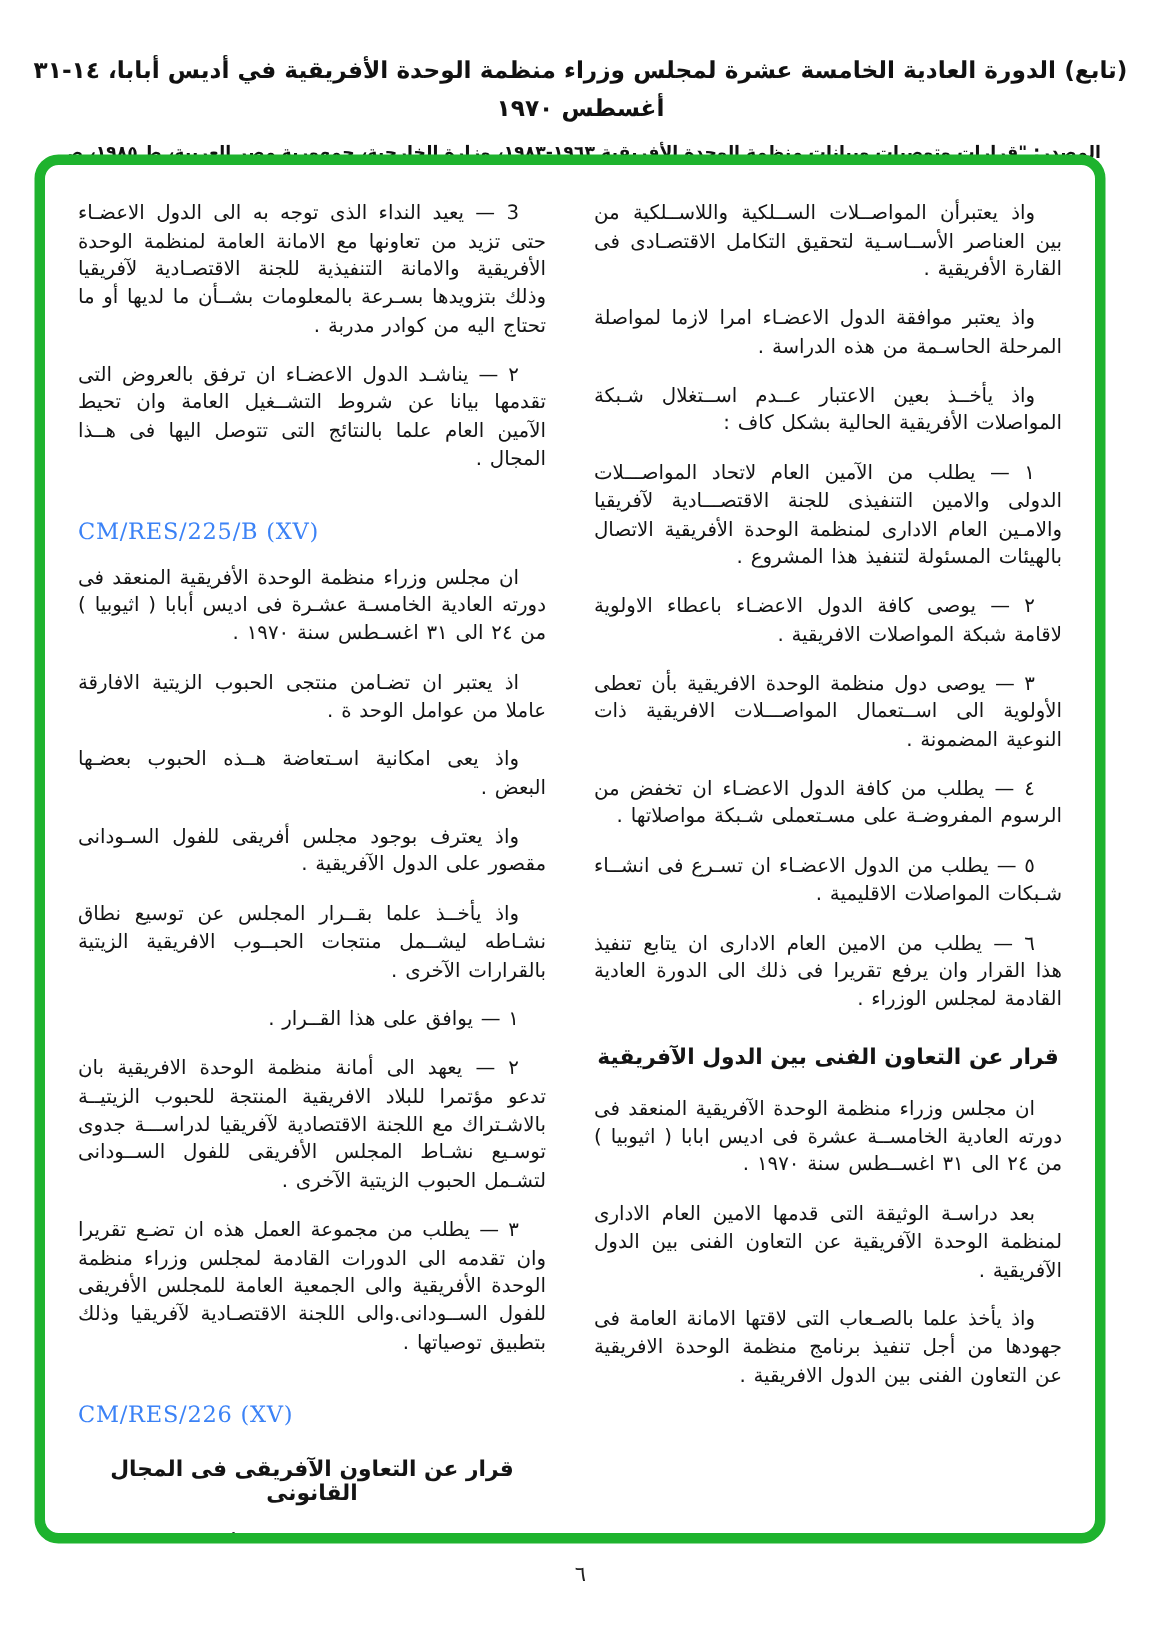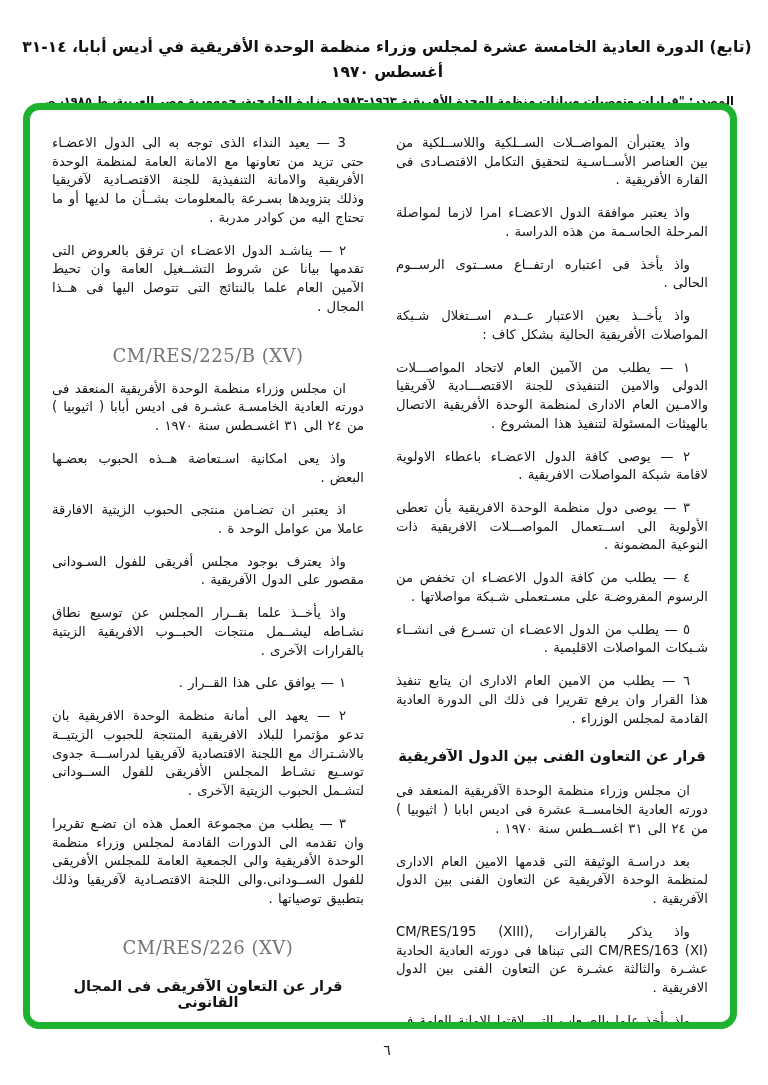--- a/index.html
+++ b/index.html
@@ -47,26 +47,26 @@
     text-align: justify;
     text-justify: inter-word;
     text-indent: 18px;
     font-size: 13.2px;
     line-height: 1.42;
     margin: 8px 0;
     word-spacing: 1px;
   }
   .rescode {
     direction: ltr;
-    text-align: center;
+    text-align: left;
     font-family: "DejaVu Serif", serif;
-    font-size: 18px;
+    font-size: 15px;
     letter-spacing: 0.5px;
     margin: 22px 0 6px 0;
-    color: #737373;
+    color: #3b82f6;
   }
   .rhead {
     direction: rtl;
     text-align: center;
     font-size: 14.5px;
     font-weight: bold;
     margin: 14px 0 12px 0;
   }
   .page-footer {
     position: absolute;
@@ -82,41 +82,39 @@
 
 <div class="page-header">
   <div class="header-title">(تابع) الدورة العادية الخامسة عشرة لمجلس وزراء منظمة الوحدة الأفريقية في أديس أبابا، ١٤-٣١ أغسطس ١٩٧٠</div>
   <div class="header-source">المصدر: "قرارات وتوصيات وبيانات منظمة الوحدة الأفريقية ١٩٦٣-١٩٨٣، وزارة الخارجية، جمهورية مصر العربية، ط ١٩٨٥، ص ١٧٦-١٨٨"</div>
 </div>
 
 <div class="content-frame" style="border-color: rgb(30, 179, 46);">
   <div class="col">
     <p class="para">واذ يعتبرأن المواصــلات الســلكية واللاســلكية من بين العناصر الأســاسـية لتحقيق التكامل الاقتصـادى فى القارة الأفريقية .</p>
     <p class="para">واذ يعتبر موافقة الدول الاعضـاء امرا لازما لمواصلة المرحلة الحاسـمة من هذه الدراسة .</p>
-    <p class="para">واذ يأخذ فى اعتباره ارتفــاع مســتوى الرســوم الحالى .</p>
     <p class="para">واذ يأخــذ بعين الاعتبار عــدم اســتغلال شـبكة المواصلات الأفريقية الحالية بشكل كاف :</p>
     <p class="para">١ — يطلب من الآمين العام لاتحاد المواصـــلات الدولى والامين التنفيذى للجنة الاقتصـــادية لآفريقيا والامـين العام الادارى لمنظمة الوحدة الأفريقية الاتصال بالهيئات المسئولة لتنفيذ هذا المشروع .</p>
     <p class="para">٢ — يوصى كافة الدول الاعضـاء باعطاء الاولوية لاقامة شبكة المواصلات الافريقية .</p>
     <p class="para">٣ — يوصى دول منظمة الوحدة الافريقية بأن تعطى الأولوية الى اســتعمال المواصـــلات الافريقية ذات النوعية المضمونة .</p>
     <p class="para">٤ — يطلب من كافة الدول الاعضـاء ان تخفض من الرسوم المفروضـة على مسـتعملى شـبكة مواصلاتها .</p>
     <p class="para">٥ — يطلب من الدول الاعضـاء ان تسـرع فى انشــاء شـبكات المواصلات الاقليمية .</p>
     <p class="para">٦ — يطلب من الامين العام الادارى ان يتابع تنفيذ هذا القرار وان يرفع تقريرا فى ذلك الى الدورة العادية القادمة لمجلس الوزراء .</p>
     <h3 class="rhead">قرار عن التعاون الفنى بين الدول الآفريقية</h3>
     <p class="para">ان مجلس وزراء منظمة الوحدة الآفريقية المنعقد فى دورته العادية الخامســة عشرة فى اديس ابابا ( اثيوبيا ) من ٢٤ الى ٣١ اغســطس سنة ١٩٧٠ .</p>
     <p class="para">بعد دراسـة الوثيقة التى قدمها الامين العام الادارى لمنظمة الوحدة الآفريقية عن التعاون الفنى بين الدول الآفريقية .</p>
-    <p class="para">واذ يذكر بالقرارات ‎CM/RES/195 (XIII),‎ ‎CM/RES/163 (XI)‎ التى تبناها فى دورته العادية الحادية عشـرة والثالثة عشـرة عن التعاون الفنى بين الدول الافريقية .</p>
     <p class="para">واذ يأخذ علما بالصـعاب التى لاقتها الامانة العامة فى جهودها من أجل تنفيذ برنامج منظمة الوحدة الافريقية عن التعاون الفنى بين الدول الافريقية .</p>
   </div>
   <div class="col">
     <p class="para">3 — يعيد النداء الذى توجه به الى الدول الاعضـاء حتى تزيد من تعاونها مع الامانة العامة لمنظمة الوحدة الأفريقية والامانة التنفيذية للجنة الاقتصـادية لآفريقيا وذلك بتزويدها بسـرعة بالمعلومات بشــأن ما لديها أو ما تحتاج اليه من كوادر مدربة .</p>
     <p class="para">٢ — يناشـد الدول الاعضـاء ان ترفق بالعروض التى تقدمها بيانا عن شروط التشــغيل العامة وان تحيط الآمين العام علما بالنتائج التى تتوصل اليها فى هــذا المجال .</p>
     <div class="rescode">CM/RES/225/B (XV)</div>
     <p class="para">ان مجلس وزراء منظمة الوحدة الأفريقية المنعقد فى دورته العادية الخامسـة عشـرة فى اديس أبابا ( اثيوبيا ) من ٢٤ الى ٣١ اغسـطس سنة ١٩٧٠ .</p>
+    <p class="para">اذ يعتبر ان تضـامن منتجى الحبوب الزيتية الافارقة عاملا من عوامل الوحد ة .</p>
     <p class="para">واذ يعى امكانية اسـتعاضة هــذه الحبوب بعضـها البعض .</p>
-    <p class="para">اذ يعتبر ان تضـامن منتجى الحبوب الزيتية الافارقة عاملا من عوامل الوحد ة .</p>
     <p class="para">واذ يعترف بوجود مجلس أفريقى للفول السـودانى مقصور على الدول الآفريقية .</p>
     <p class="para">واذ يأخــذ علما بقــرار المجلس عن توسيع نطاق نشـاطه ليشــمل منتجات الحبــوب الافريقية الزيتية بالقرارات الآخرى .</p>
     <p class="para">١ — يوافق على هذا القــرار .</p>
     <p class="para">٢ — يعهد الى أمانة منظمة الوحدة الافريقية بان تدعو مؤتمرا للبلاد الافريقية المنتجة للحبوب الزيتيــة بالاشـتراك مع اللجنة الاقتصادية لآفريقيا لدراســـة جدوى توسـيع نشـاط المجلس الأفريقى للفول الســودانى لتشـمل الحبوب الزيتية الآخرى .</p>
     <p class="para">٣ — يطلب من مجموعة العمل هذه ان تضـع تقريرا وان تقدمه الى الدورات القادمة لمجلس وزراء منظمة الوحدة الأفريقية والى الجمعية العامة للمجلس الأفريقى للفول الســودانى.والى اللجنة الاقتصـادية لآفريقيا وذلك بتطبيق توصياتها .</p>
     <div class="rescode">CM/RES/226 (XV)</div>
     <h3 class="rhead">قرار عن التعاون الآفريقى فى المجال القانونى</h3>
     <p class="para">ان مجلس وزراء منظمة الوحدة الأفريقية المنعقد فى دورته العادية الخامسـة عشـرة فى اديس أبابا ( اثيوبيا ) من ٢٤ الى ٣١ أغسـطس سنة ١٩٧٠ .</p>
   </div>
 </div>

